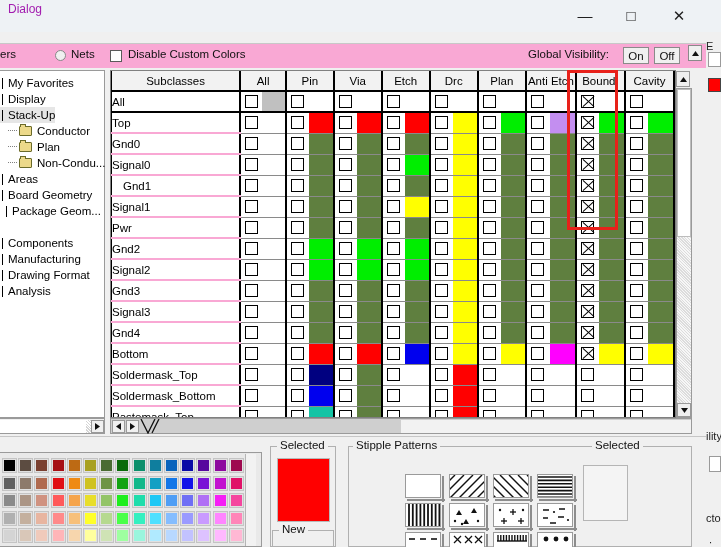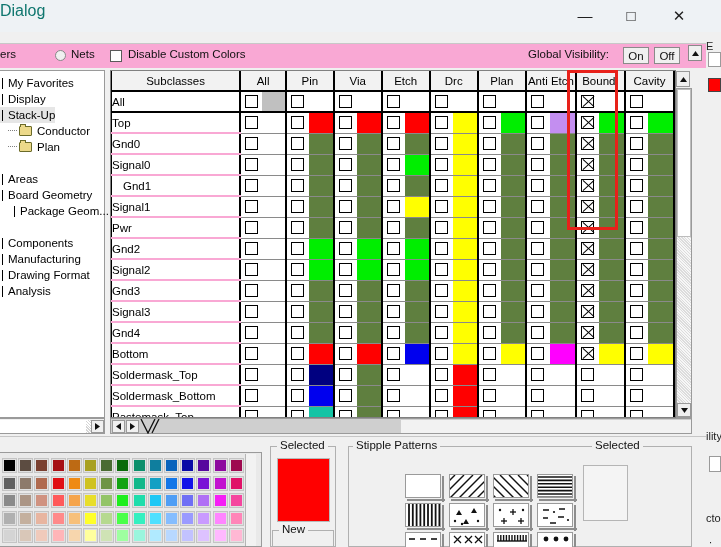--- a/index.html
+++ b/index.html
@@ -7,21 +7,21 @@
     width:721px;height:547px;overflow:hidden;
     background:#f0f0f0;
     font-family:"Liberation Sans",sans-serif;
     font-size:11px;color:#000;
     -webkit-font-smoothing:none;
   }
   .root{position:relative;width:721px;height:547px;}
 
   
   .titlebar{position:absolute;left:0;top:0;width:721px;height:32px;background:#eef2f5;}
-  .titlebar .ttl{position:absolute;left:0;top:2px;font-size:16px;color:#0f766e;}
+  .titlebar .ttl{position:absolute;left:8px;top:2px;font-size:12px;color:#a21caf;}
   .winbtn{position:absolute;top:0;width:46px;height:31px;cursor:default;}
   .winbtn span{position:absolute;left:0;top:0;width:46px;height:31px;
      display:flex;align-items:center;justify-content:center;font-size:15px;color:#202020;}
   .wb-min{left:562px;}.wb-max{left:608px;}.wb-close{left:656px;}
 
   .titlesep{position:absolute;left:0;top:32px;width:721px;height:12px;background:#f0f0f0;}
   .titleline{position:absolute;left:0;top:43px;width:721px;height:1px;background:#c8c8c8;}
 
   
   .rightsliver{position:absolute;left:706px;top:32px;width:15px;height:515px;background:#f0f0f0;}
@@ -178,29 +178,35 @@
         <span class="dots"></span>
         <span class="folder"></span>
         <span>Conductor</span>
       </div>
       <div class="tnode" style="top: 68px; left: 0px; padding-left: 2px;">
         <span style="display:inline-block;width:6px"></span>
         <span class="dots"></span>
         <span class="folder"></span>
         <span>Plan</span>
       </div>
+      <div class="tnode" style="top: 84px; left: 0px; padding-left: 2px;">
+        <span style="display:inline-block;width:6px"></span>
+        <span class="dots"></span>
+        <span class="folder"></span>
+        <span>Non-Condu...</span>
+      </div>
       <div class="tnode" style="top: 100px; left: 0px; padding-left: 2px;">
         <span class="bar"></span>
         <span>Areas</span>
       </div>
       <div class="tnode" style="top: 116px; left: 0px; padding-left: 2px;">
         <span class="bar"></span>
         <span>Board Geometry</span>
       </div>
-      <div class="tnode" style="top: 132px; left: 0px; padding-left: 14px; text-align: right;">
+      <div class="tnode" style="top: 132px; left: 0px; padding-left: 6px; text-align: right;">
         <span class="bar"></span>
         <span>Package Geom...</span>
       </div>
       <div class="tnode" style="top: 164px; left: 0px; padding-left: 2px;">
         <span class="bar"></span>
         <span>Components</span>
       </div>
       <div class="tnode" style="top: 180px; left: 0px; padding-left: 2px;">
         <span class="bar"></span>
         <span>Manufacturing</span>

